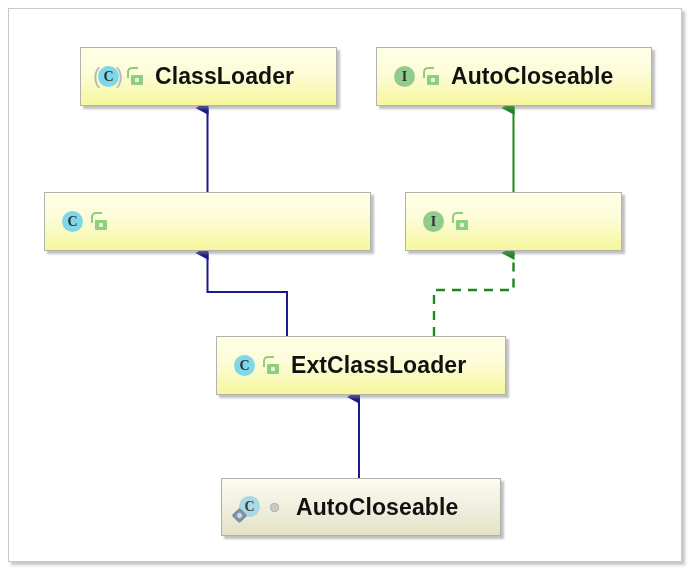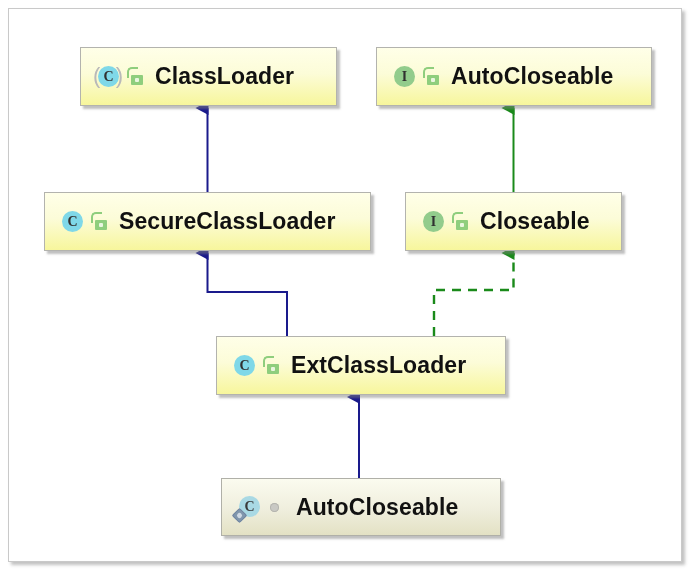--- a/index.html
+++ b/index.html
@@ -271,35 +271,33 @@
       <span class="icon-group">
         <span class="type-icon class-icon">
           <span class="disc"></span>
           <span class="glyph">C</span>
         </span>
         <span class="vis-icon">
           <span class="shackle"></span>
             <span class="body"></span>
         </span>
       </span>
-      <span class="node-label">SecureClassLoader</span>
     </div>
 
     <div class="uml-node" style="left:405px; top:192px; width:217px; height:59px;">
       <span class="icon-group">
         <span class="type-icon iface-icon">
           <span class="disc"></span>
           <span class="glyph">I</span>
         </span>
         <span class="vis-icon">
           <span class="shackle"></span>
             <span class="body"></span>
         </span>
       </span>
-      <span class="node-label">Closeable</span>
     </div>
 
     <div class="uml-node" style="left:216px; top:336px; width:290px; height:59px;">
       <span class="icon-group">
         <span class="type-icon class-icon">
           <span class="disc"></span>
           <span class="glyph">C</span>
         </span>
         <span class="vis-icon">
           <span class="shackle"></span>

